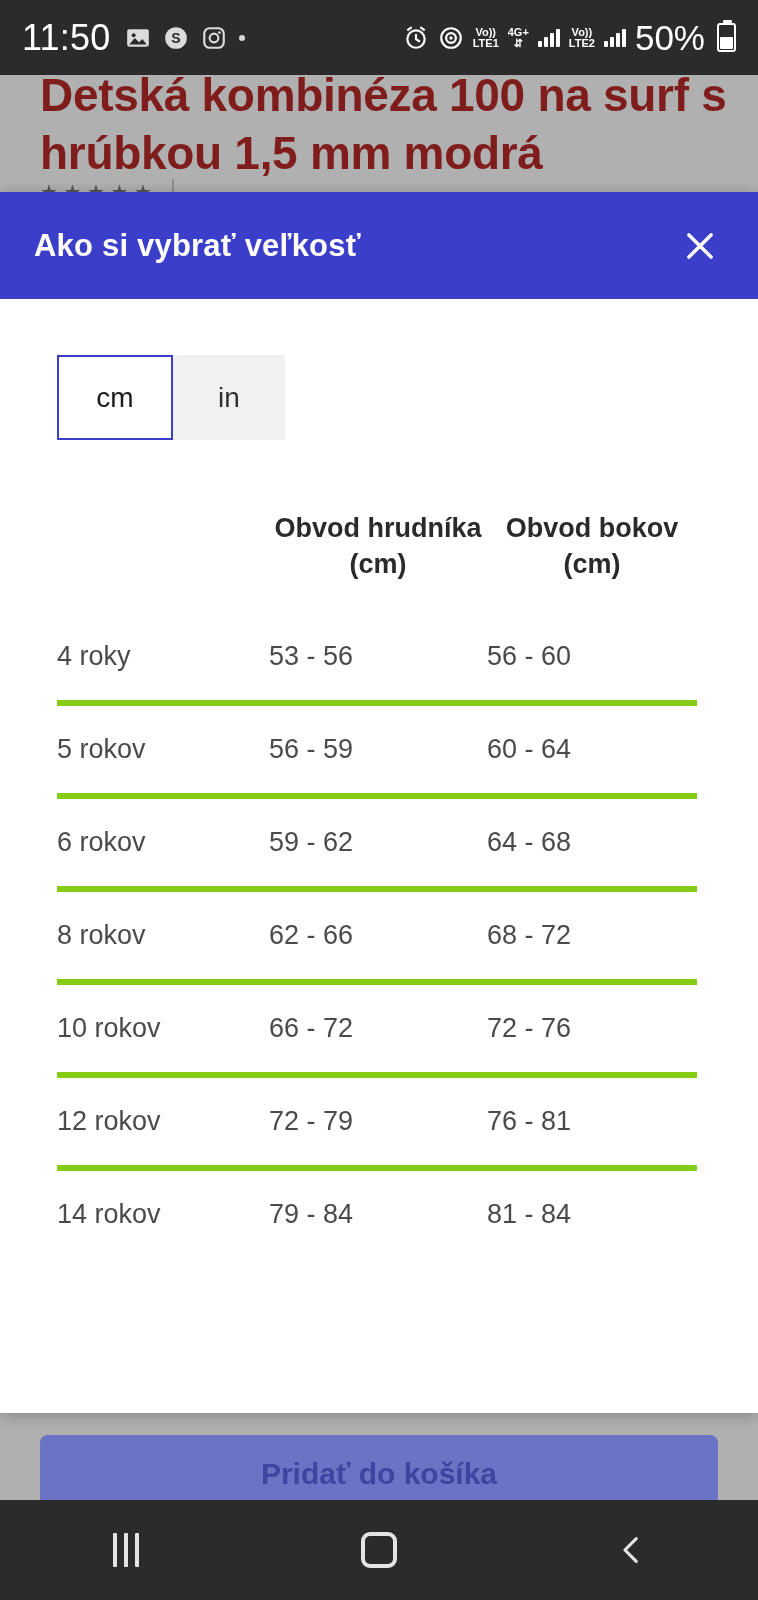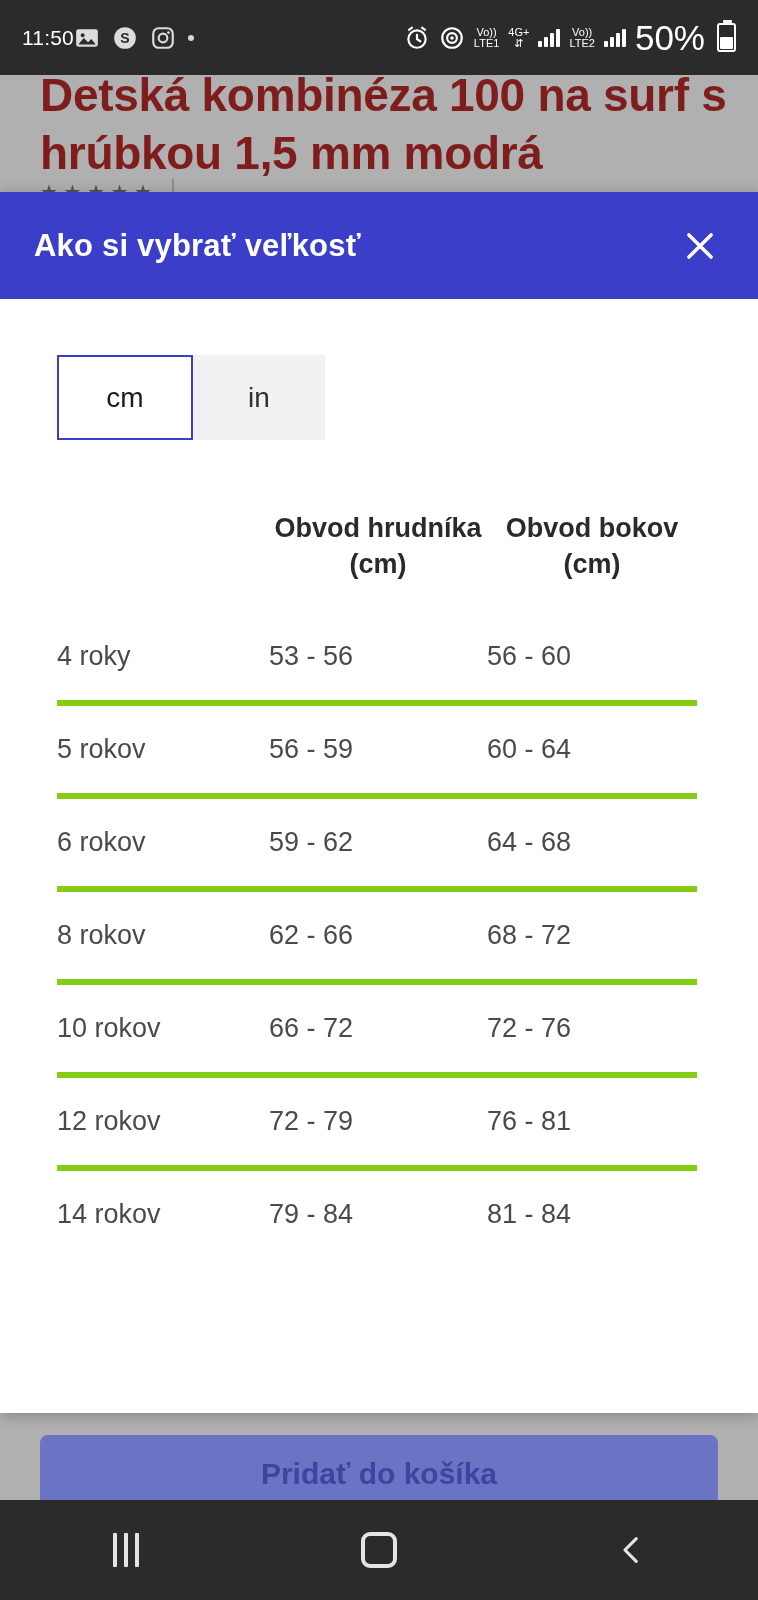--- a/index.html
+++ b/index.html
@@ -23,41 +23,41 @@
     position: absolute;
     top: 0; left: 0;
     width: 758px; height: 75px;
     background: #2b2b2b;
     color: #ffffff;
     display: flex;
     align-items: center;
     padding: 0 22px;
   }
   .status-clock {
-    font-size: 21px;
+    font-size: 36px;
     font-weight: 400;
     letter-spacing: .2px;
-    margin-right: 0;
+    margin-right: 15px;
   }
   .status-left-icons { display: flex; align-items: center; gap: 12px; }
   .status-right {
     margin-left: auto;
     display: flex;
     align-items: center;
     gap: 9px;
   }
   .sicon { display: inline-flex; align-items: center; justify-content: center; }
   .sicon svg { display: block; }
   .dot-sep {
     width: 6px; height: 6px; border-radius: 50%;
     background: #d8d8d8; display: inline-block;
   }
   .net-stack {
     display: flex; flex-direction: column; align-items: center;
-    line-height: 1; font-size: 11px; font-weight: 400;
+    line-height: 1; font-size: 11px; font-weight: 700;
   }
   .net-stack .t { font-size: 11px; }
   .net-stack .b { font-size: 11px; }
   .bars { display: flex; align-items: flex-end; gap: 2px; height: 18px; }
   .bars i { width: 4px; background: #fff; display: block; border-radius: 1px; }
   .bars i:nth-child(1){height:6px}
   .bars i:nth-child(2){height:10px}
   .bars i:nth-child(3){height:14px}
   .bars i:nth-child(4){height:18px}
   .batt-text { font-size: 35px; }
@@ -161,21 +161,21 @@
     bottom: 0;
     width: 200px; height: 6px;
     background: #3b3ec9;
     border-radius: 3px;
   }
 
   
   .unit-toggle {
     display: flex;
     margin: 56px 0 0 57px;
-    width: 268px; height: 85px;
+    width: 228px; height: 85px;
   }
   .unit {
     flex: 1;
     display: flex; align-items: center; justify-content: center;
     font-size: 28px;
     color: #303030;
     background: #f1f1f1;
     cursor: pointer;
   }
   .unit.selected {

